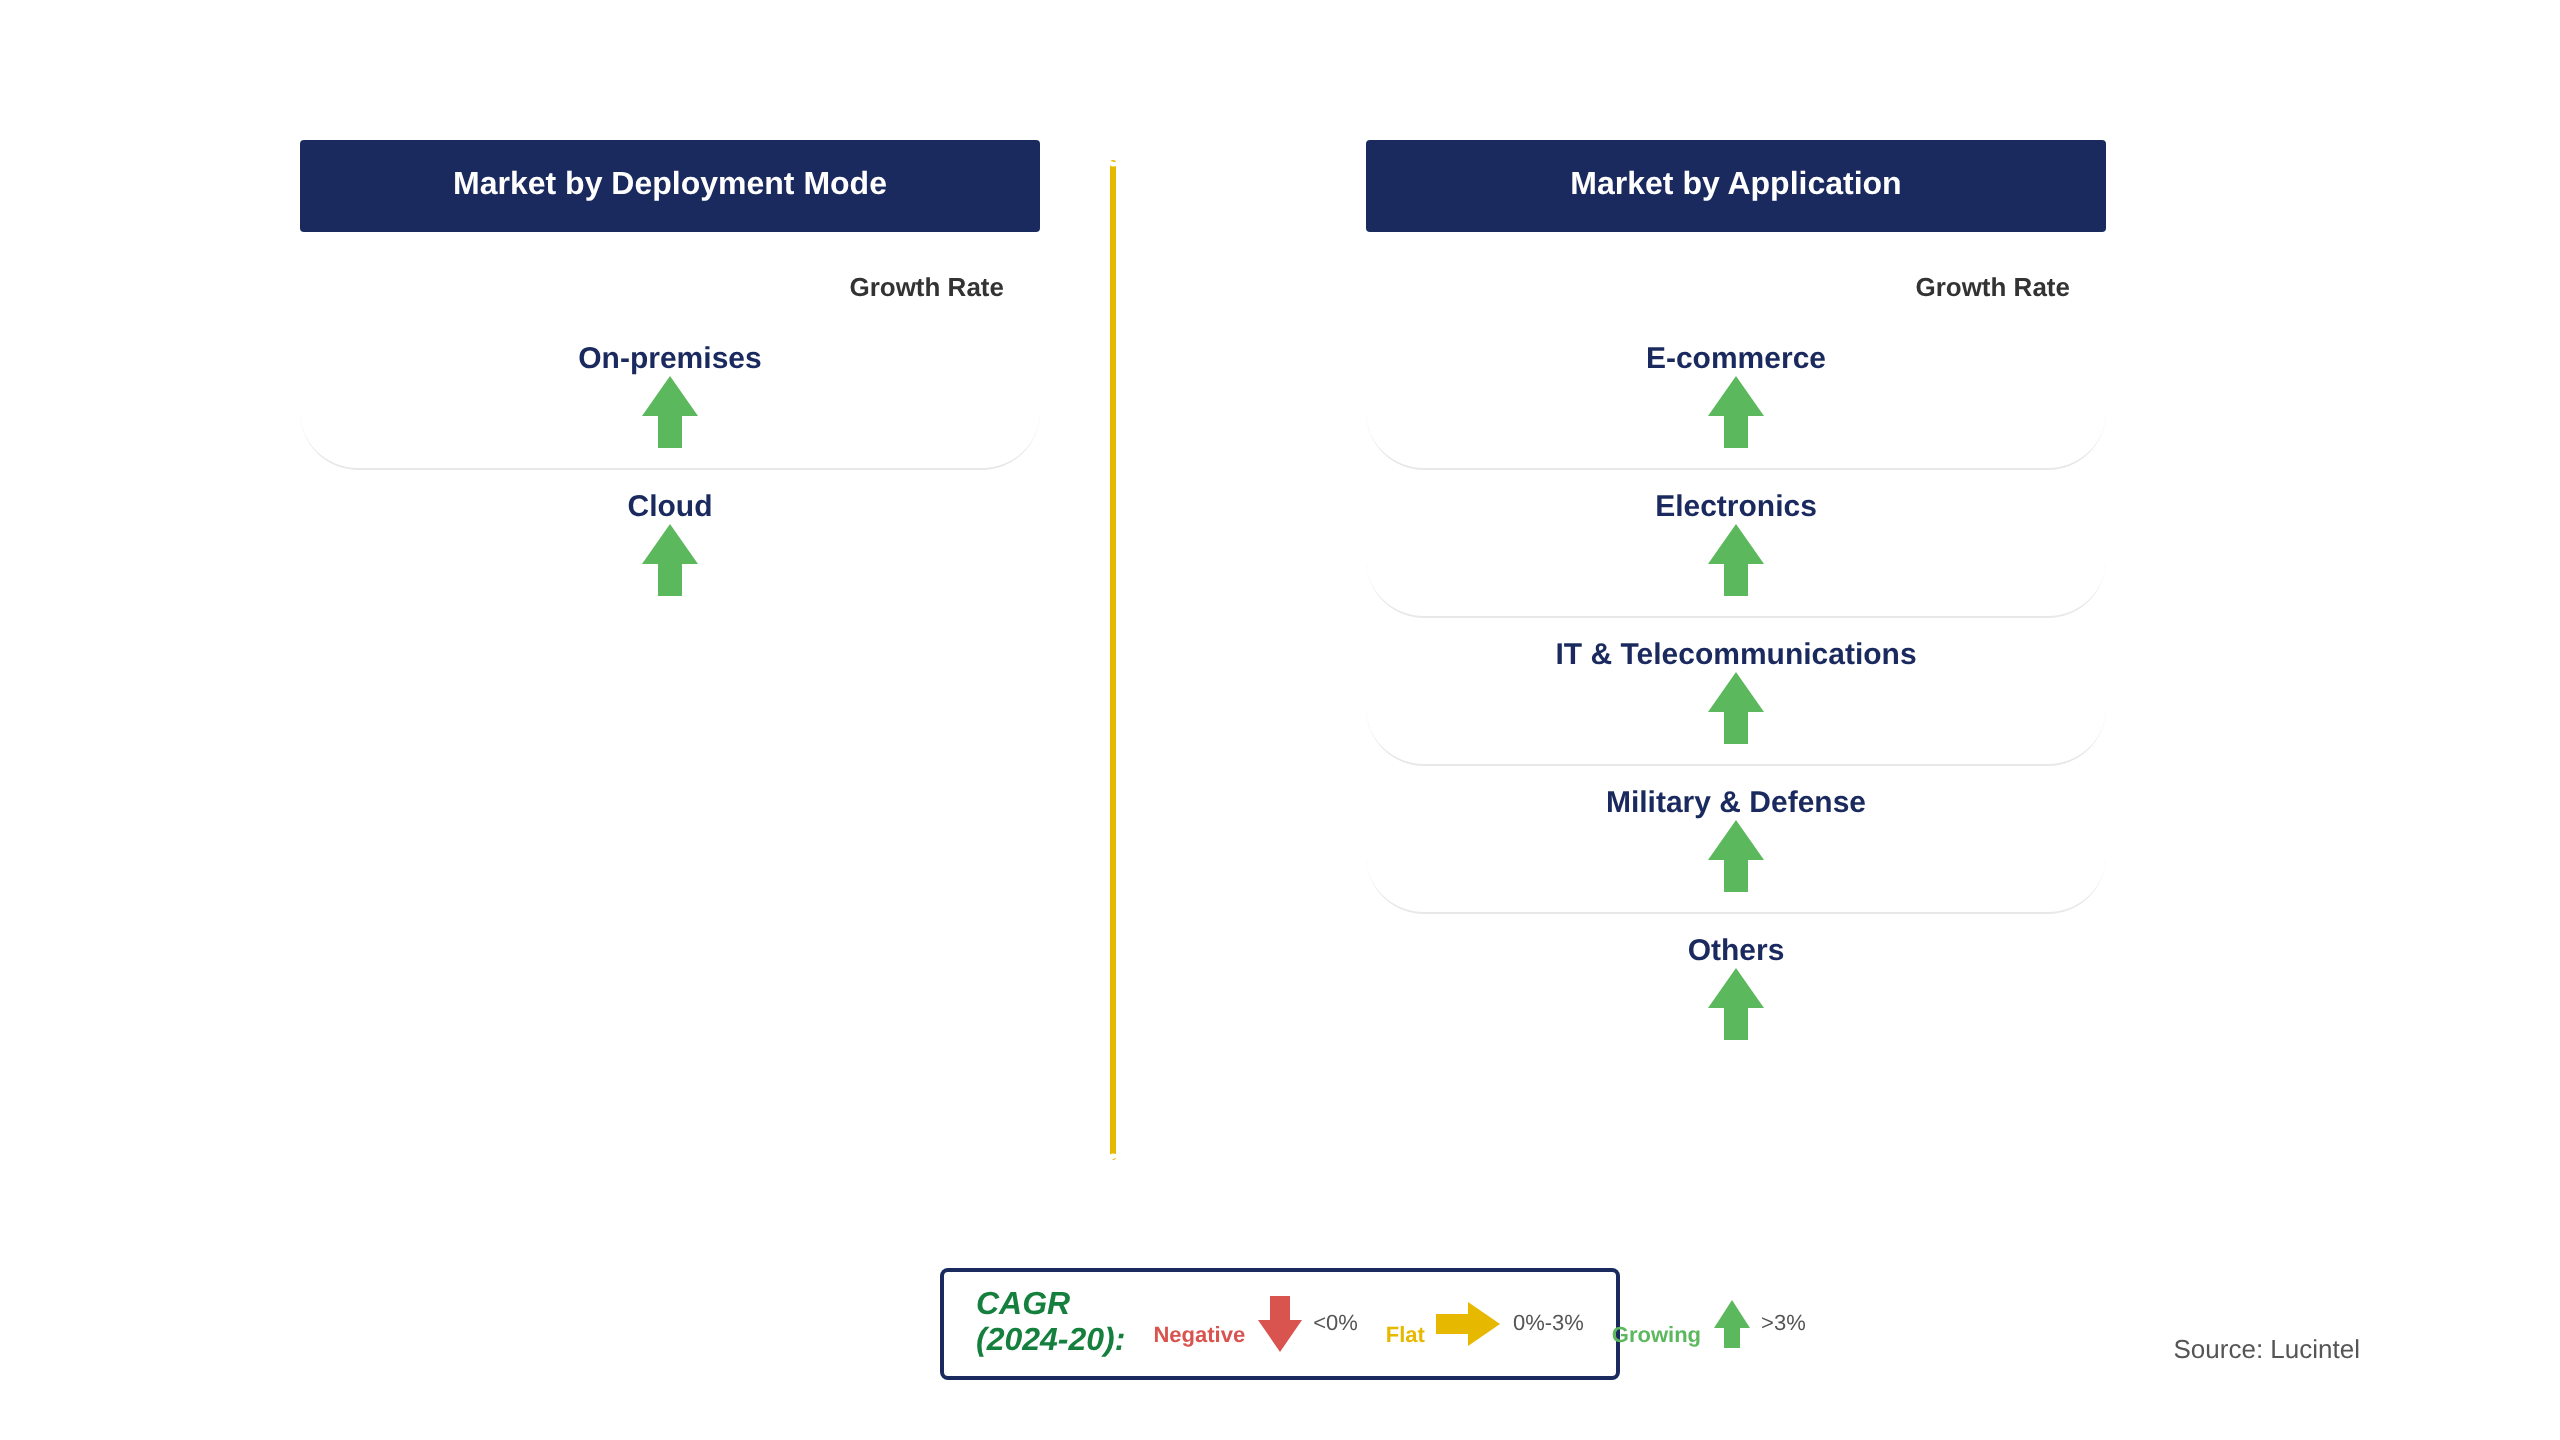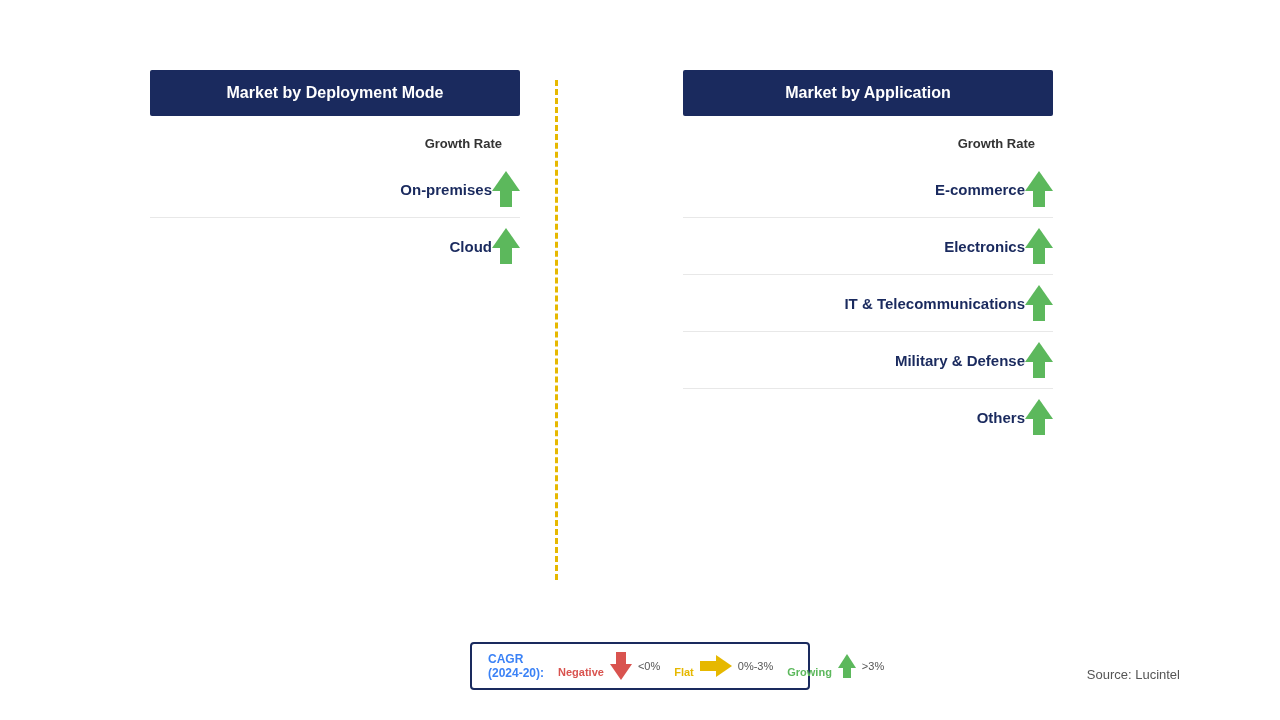--- a/index.html
+++ b/index.html
@@ -1,15 +1,15 @@
 <!DOCTYPE html>
 <html><head>
   <meta charset="utf-8">
   <style>
-    * { margin: 0; padding: 0; box-sizing: border-box; }
+    * { margin: 0; padding: 0; box-sizing: border-box; border-radius: 29px; }
     body {
       width: 1280px;
       height: 720px;
       background: #ffffff;
       font-family: Arial, sans-serif;
       overflow: hidden;
       position: relative;
     }
 
     .main-container {
@@ -70,21 +70,21 @@
       text-align: right;
       font-size: 13px;
       font-weight: bold;
       color: #333;
       margin-bottom: 10px;
       padding-right: 18px;
     }
 
     .row-item {
       display: flex;
-      flex-direction: row;
+      flex-direction: column;
       align-items: center;
       justify-content: flex-end;
       padding: 10px 0;
       border-bottom: 1px solid #e8e8e8;
     }
 
     .row-item:last-child {
       border-bottom: none;
     }
 
@@ -136,24 +136,25 @@
       border-radius: 4px;
       padding: 8px 16px;
       display: flex;
       align-items: center;
       gap: 14px;
       background: #fff;
       width: 340px;
     }
 
     .legend-title {
-      font-size: 12px;
-      font-weight: bold;
-      color: #3b82f6;
+      font-size: 16px;
+      font-weight: bold;
+      color: #15803d;
       white-space: nowrap;
+      font-style: italic;
     }
 
     .legend-item {
       display: flex;
       align-items: center;
       gap: 4px;
     }
 
     .legend-item-label {
       font-size: 11px;

